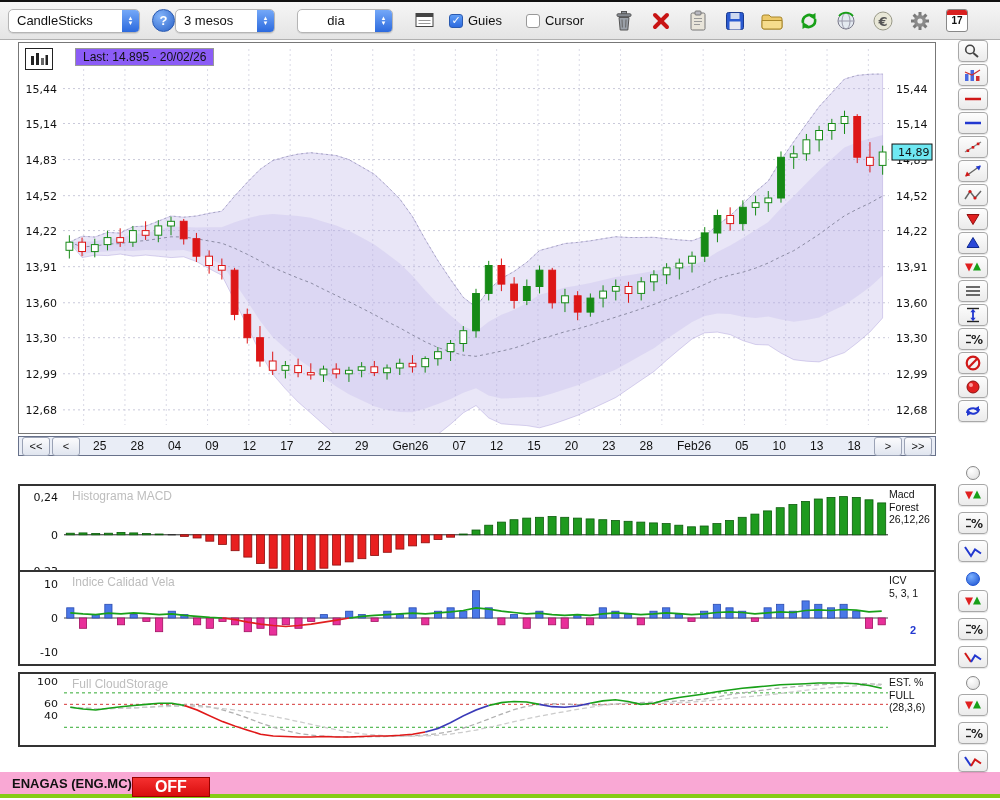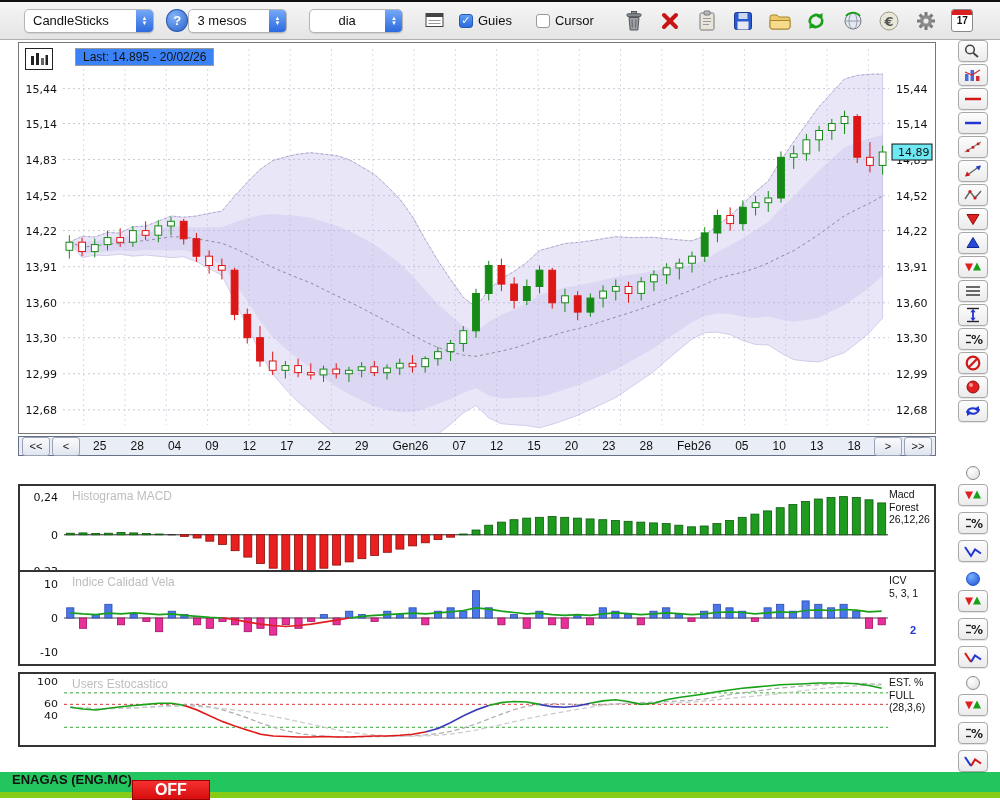--- a/index.html
+++ b/index.html
@@ -4,21 +4,21 @@
 <style>
   html,body{margin:0;padding:0;}
   body{width:1000px;height:800px;position:relative;overflow:hidden;background:#fff;
        font-family:"Liberation Sans",sans-serif;color:#111;}
   svg text{font-family:"DejaVu Sans","Liberation Sans",sans-serif;}
   .tk{font-size:11px;fill:#111;}
 
   
   #toolbar{position:absolute;top:0;left:0;right:0;height:40px;border-top:2px solid #111;
     background:linear-gradient(#f6f6f6,#e4e4e4);border-bottom:1px solid #b0b0b0;
-    display:flex;align-items:center;padding:0 24px;box-sizing:border-box;}
+    display:flex;align-items:center;padding:0 8px;box-sizing:border-box;}
   .select{display:flex;align-items:center;background:#fff;border:1px solid #b5b5b5;border-radius:5px;
     height:22px;font-size:13px;padding-left:8px;box-shadow:0 1px 1px rgba(0,0,0,.10);white-space:nowrap;}
   .select .arrows{width:17px;height:22px;margin-left:9px;border-radius:0 4px 4px 0;
     background:linear-gradient(#74a8f8,#2c6ade);color:#fff;font-size:6px;line-height:5px;
     display:flex;flex-direction:column;align-items:center;justify-content:center;}
   .help-btn{width:21px;height:21px;border-radius:50%;margin-left:12px;
     background:radial-gradient(circle at 35% 30%,#83b4fa,#2a62c8);border:1px solid #2a5ab0;
     color:#fff;font-weight:bold;font-size:13px;display:flex;align-items:center;justify-content:center;}
   .check-wrap{display:flex;align-items:center;gap:5px;font-size:13px;}
   .checkbox{width:14px;height:14px;border:1px solid #999;border-radius:3px;background:#fff;
@@ -35,33 +35,33 @@
   #datebar{top:436px;height:20px;background:#e9edf6;border:1px solid #67718a;
     display:flex;align-items:center;font-size:12px;padding:0 2px;}
   #macd-panel{top:484px;height:100px;border:2px solid #333;}
   #icv-panel{top:570px;height:96px;border:2px solid #333;}
   #stoch-panel{top:672px;height:75px;border:2px solid #333;}
   .panel svg{display:block;}
   .panel-title{position:absolute;left:52px;top:3px;font-size:12px;color:#bdbdbd;pointer-events:none;}
   .right-label{position:absolute;right:3px;top:2px;width:42px;font-size:10.5px;line-height:1.2;color:#111;}
   .legend-box{position:absolute;left:6px;top:5px;width:26px;height:20px;background:#fff;border:1px solid #222;
     display:flex;align-items:center;justify-content:center;}
-  .last-box{position:absolute;left:56px;top:5px;border:1px solid #999;background:#3b82f6;
+  .last-box{position:absolute;left:56px;top:5px;border:1px solid #999;background:#8b5cf6;
     font-size:12px;padding:1px 7px;}
   .icv-value{position:absolute;right:18px;top:52px;color:#2238d0;font-size:11px;font-weight:bold;}
 
   
   .nav-btn{height:17px;min-width:20px;font-size:11px;padding:0 3px;margin:0 1px;
     background:linear-gradient(#fbfbfd,#e0e5ef);border:1px solid #9aa2b5;border-radius:3px;
     font-family:"Liberation Sans",sans-serif;display:flex;align-items:center;justify-content:center;}
   #date-labels{flex:1;display:flex;justify-content:space-around;color:#111;}
 
   
-  #statusbar{position:absolute;top:772px;left:0;right:0;height:26px;background:#22c55e;
-    border-bottom:6px solid #84cc16;display:flex;padding:0 12px;box-sizing:border-box;}
+  #statusbar{position:absolute;top:772px;left:0;right:0;height:26px;background:#f9a8d4;
+    border-bottom:4px solid #84cc16;display:flex;align-items:center;padding:0 12px;box-sizing:border-box;}
   #symbol{font-size:13px;font-weight:bold;}
   #config-path{flex:1;text-align:center;color:#1515d5;font-size:12px;font-weight:bold;}
   #off-btn{background:linear-gradient(#f53030,#d80d0d);color:#fff;font-weight:bold;font-size:16px;
     width:76px;height:18px;border:1px solid #990000;display:flex;align-items:center;justify-content:center;margin-top:8px;}
 
   
   .tools-col{position:absolute;right:12px;top:40px;display:flex;flex-direction:column;}
   .tool{width:30px;height:22px;margin-bottom:2px;background:linear-gradient(#fdfdfd,#ebebeb);
     border:1px solid #a8a8a8;border-radius:4px;display:flex;align-items:center;justify-content:center;
     box-shadow:0 1px 1px rgba(0,0,0,.10);box-sizing:border-box;}
@@ -598,21 +598,21 @@
       <path d="M50.3 42.1 L63.0 44.3 L75.7 45.7 L88.4 43.5 L101.0 41.4 L113.7 39.9 L126.4 38.5 L139.1 37.0 L151.8 37.0 L164.4 39.9 " fill="none" stroke="#18a018" stroke-width="2"></path>
       <path d="M164.4 39.9 L177.1 45.7 L189.8 53.0 L202.5 60.3 L215.1 66.1 L227.8 71.2 L240.5 76.3 L253.2 78.5 L265.8 79.2 L278.5 79.9 L291.2 79.9 L303.9 79.2 L316.6 79.9 L329.2 79.9 L341.9 79.2 L354.6 78.5 L367.3 78.5 L379.9 77.7 L392.6 76.3 L405.3 73.4 " fill="none" stroke="#e01818" stroke-width="2"></path>
       <path d="M405.3 73.4 L418.0 69.0 L430.6 61.7 L443.3 53.0 L456.0 45.7 L468.7 39.9 " fill="none" stroke="#3a3ab8" stroke-width="2"></path>
       <path d="M468.7 39.9 L481.4 36.3 L494.0 34.8 L506.7 35.5 L519.4 38.5 " fill="none" stroke="#18a018" stroke-width="2"></path>
       <path d="M519.4 38.5 L532.1 41.4 L544.7 42.1 L557.4 40.6 L570.1 37.0 " fill="none" stroke="#3a3ab8" stroke-width="2"></path>
       <path d="M570.1 37.0 L582.8 34.1 L595.4 32.6 L608.1 34.8 L620.8 38.5 L633.5 37.0 L646.2 32.6 L658.8 29.7 L671.5 27.5 L684.2 25.4 L696.9 22.5 L709.5 20.3 L722.2 18.1 L734.9 16.6 L747.6 15.2 L760.2 13.7 L772.9 13.0 L785.6 12.3 L798.3 11.5 L811.0 11.5 L823.6 11.5 L836.3 12.3 L849.0 14.5 L861.7 18.1 " fill="none" stroke="#18a018" stroke-width="2"></path>
       <text x="38" y="13.363636363636363" text-anchor="end" class="tk">100</text>
       <text x="38" y="42.45454545454545" text-anchor="end" class="tk">60</text>
       <text x="38" y="57" text-anchor="end" class="tk">40</text>
     </svg>
-  <div class="panel-title">Users Estocastico</div>
+  <div class="panel-title">Full CloudStorage</div>
   <div class="right-label">
     <div>EST. %</div>
       <div>FULL</div>
       <div>(28,3,6)</div>
   </div>
 </div>
 
 <div id="statusbar">
   <span id="symbol">ENAGAS (ENG.MC)</span>
   <div id="off-btn">OFF</div>

